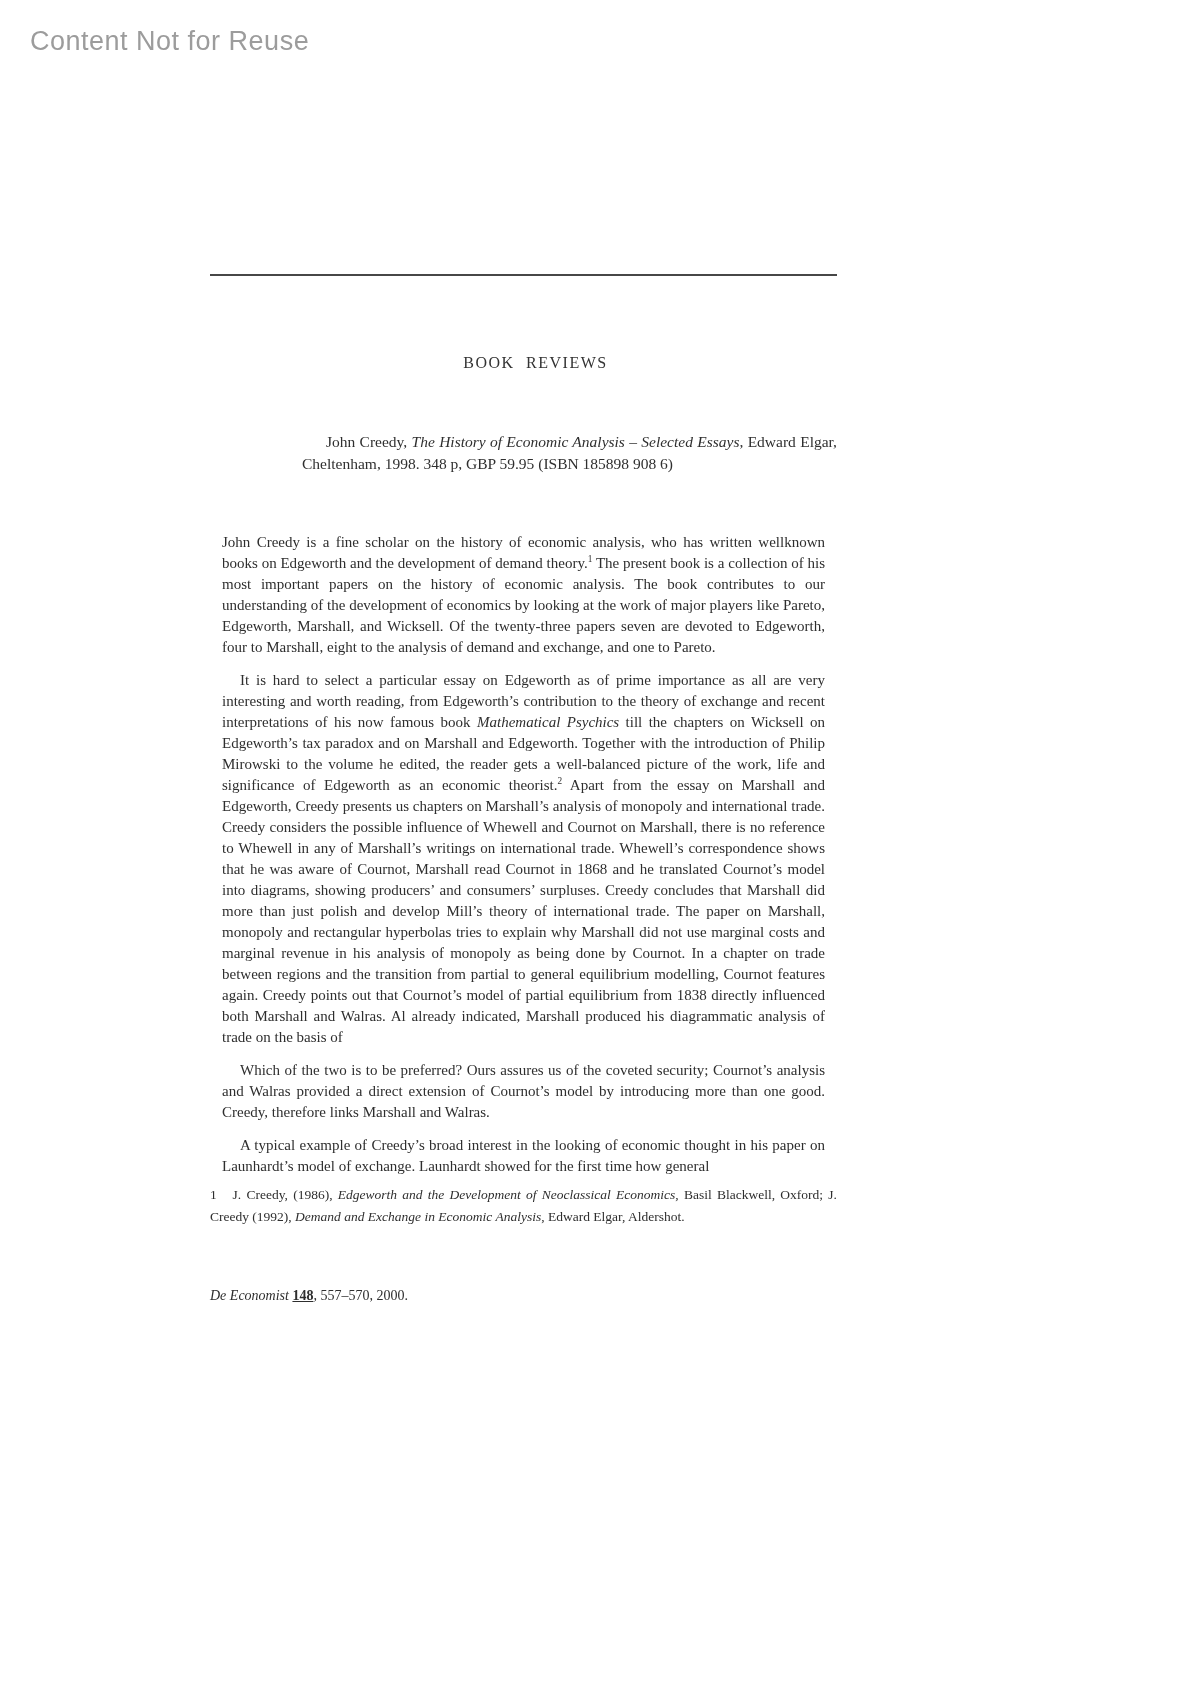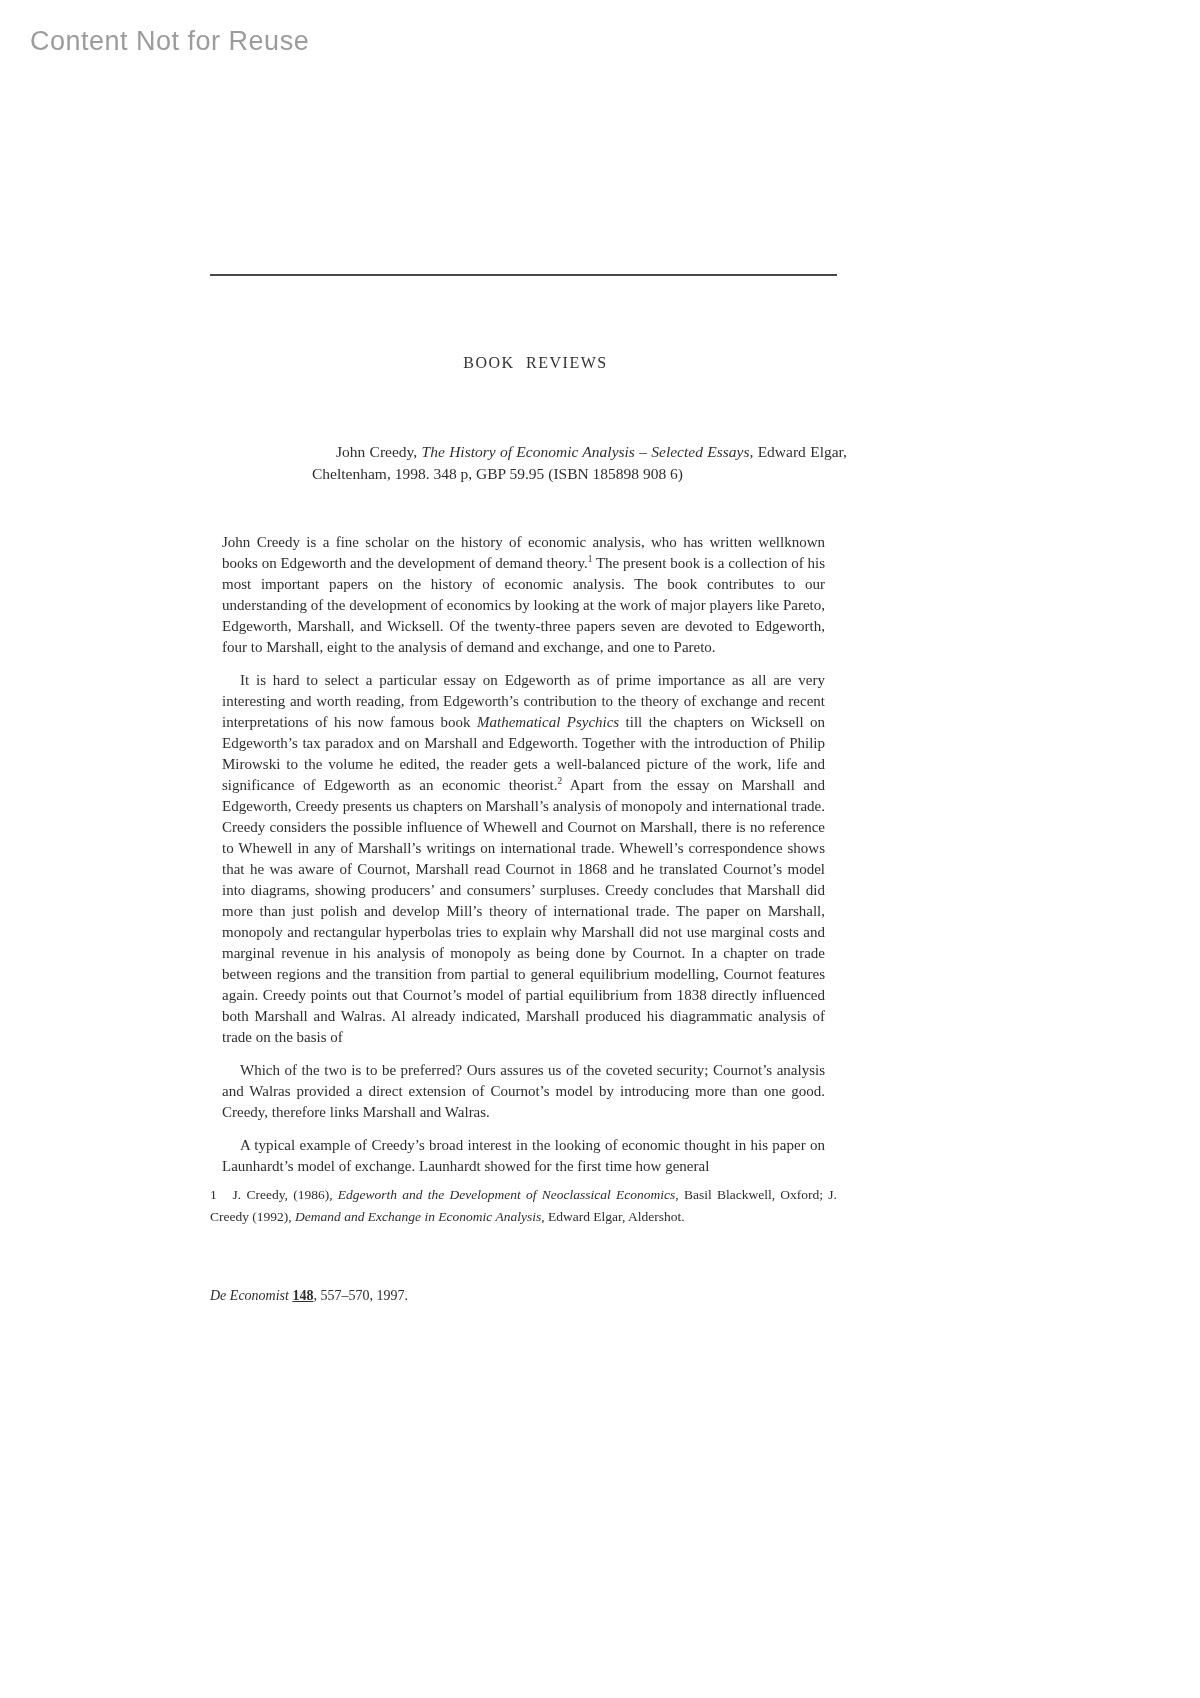--- a/index.html
+++ b/index.html
@@ -62,21 +62,21 @@
     font-weight: 400;
     letter-spacing: 1.5px;
     word-spacing: 6px;
     color: #333333;
   }
   .citation {
     position: absolute;
     top: 431px;
     left: 92px;
     width: 535px;
-    margin: 10px;
+    margin: 0;
     text-align: justify;
     text-indent: 24px;
     font-size: 15.5px;
     line-height: 22px;
     color: #2f2f2f;
   }
   .body-text {
     position: absolute;
     top: 520px;
     left: 0;
@@ -141,16 +141,16 @@
       <p><span>John Creedy is a fine scholar on the history of economic analysis, who has written wellknown books on Edgeworth and the development of demand theory.</span><sup>1</sup><span> The present book is a collection of his most important papers on the history of economic analysis. The book contributes to our understanding of the development of economics by looking at the work of major players like Pareto, Edgeworth, Marshall, and Wicksell. Of the twenty-three papers seven are devoted to Edgeworth, four to Marshall, eight to the analysis of demand and exchange, and one to Pareto.</span></p>
       <p><span>It is hard to select a particular essay on Edgeworth as of prime importance as all are very interesting and worth reading, from Edgeworth’s contribution to the theory of exchange and recent interpretations of his now famous book </span><span class="it">Mathematical Psychics</span><span> till the chapters on Wicksell on Edgeworth’s tax paradox and on Marshall and Edgeworth. Together with the introduction of Philip Mirowski to the volume he edited, the reader gets a well-balanced picture of the work, life and significance of Edgeworth as an economic theorist.</span><sup>2</sup><span> Apart from the essay on Marshall and Edgeworth, Creedy presents us chapters on Marshall’s analysis of monopoly and international trade. Creedy considers the possible influence of Whewell and Cournot on Marshall, there is no reference to Whewell in any of Marshall’s writings on international trade. Whewell’s correspondence shows that he was aware of Cournot, Marshall read Cournot in 1868 and he translated Cournot’s model into diagrams, showing producers’ and consumers’ surpluses. Creedy concludes that Marshall did more than just polish and develop Mill’s theory of international trade. The paper on Marshall, monopoly and rectangular hyperbolas tries to explain why Marshall did not use marginal costs and marginal revenue in his analysis of monopoly as being done by Cournot. In a chapter on trade between regions and the transition from partial to general equilibrium modelling, Cournot features again. Creedy points out that Cournot’s model of partial equilibrium from 1838 directly influenced both Marshall and Walras. Al already indicated, Marshall produced his diagrammatic analysis of trade on the basis of</span></p>
       <p><span>Which of the two is to be preferred? Ours assures us of the coveted security; Cournot’s analysis and Walras provided a direct extension of Cournot’s model by introducing more than one good. Creedy, therefore links Marshall and Walras.</span></p>
       <p><span>A typical example of Creedy’s broad interest in the looking of economic thought in his paper on Launhardt’s model of exchange. Launhardt showed for the first time how general</span></p>
     </div>
 
     <div class="footnotes">
       <p><span>1&nbsp;&nbsp;&nbsp;J. Creedy, (1986), </span><span class="it">Edgeworth and the Development of Neoclassical Economics</span><span>, Basil Blackwell, Oxford; J. Creedy (1992), </span><span class="it">Demand and Exchange in Economic Analysis</span><span>, Edward Elgar, Aldershot.</span></p>
     </div>
 
-    <p class="footer-line"><span class="it">De Economist</span><span> </span><span class="bd">148</span><span>, 557–570, 1997.</span></p>
+    <p class="footer-line"><span class="it">De Economist</span><span> </span><span class="bd">148</span><span>, 557–570, 2000.</span></p>
 
   </div>
 </div>
 
 </body></html>

